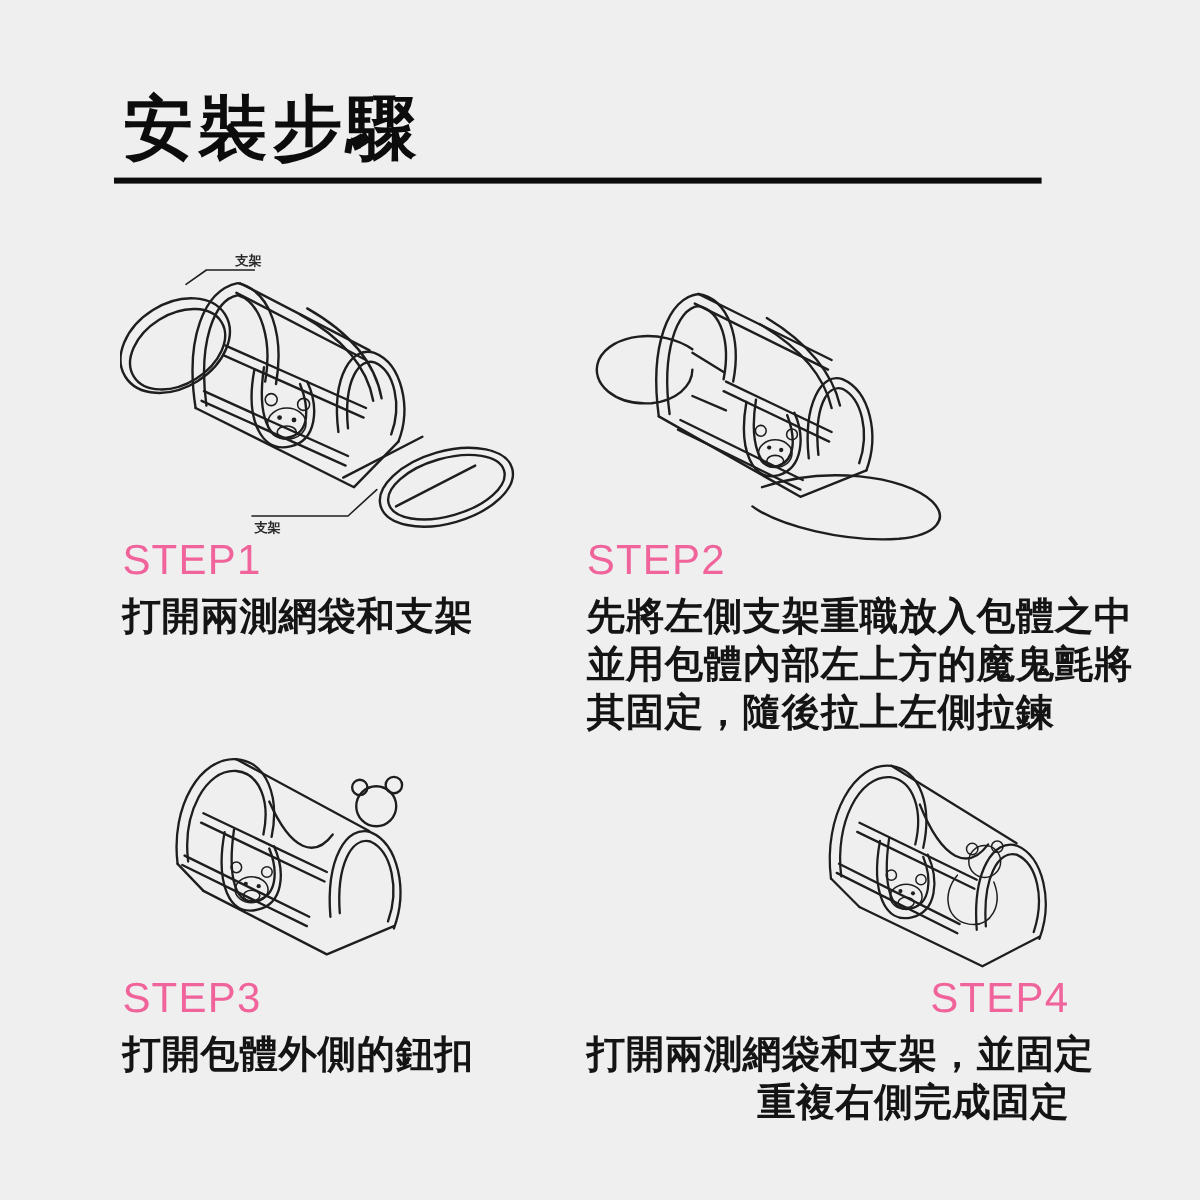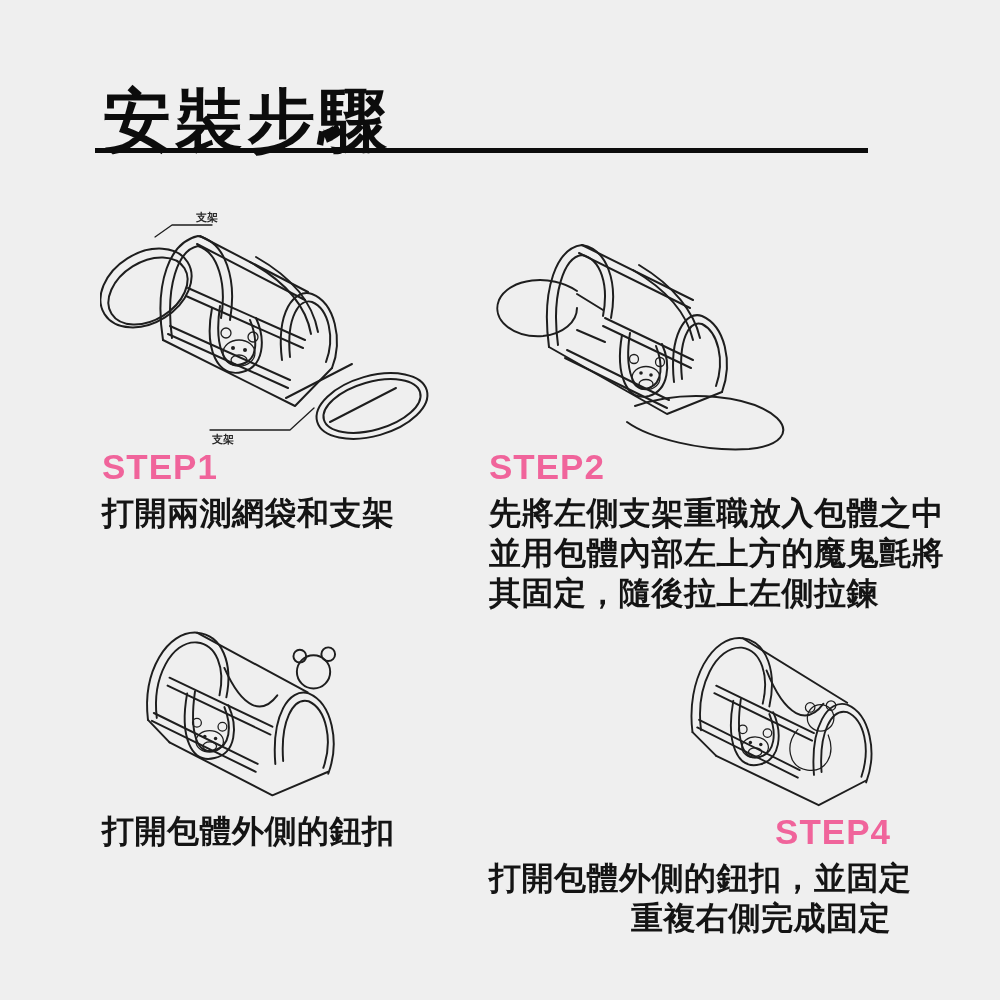--- a/index.html
+++ b/index.html
@@ -4,42 +4,42 @@
 <style>
   html,body{margin:0;padding:0;}
   body{
     width:1000px;height:1000px;position:relative;overflow:hidden;
     background:#efefef;
     font-family:"Liberation Sans","DejaVu Sans",sans-serif;
     color:#111;
   }
   .page-title{
     position:absolute;left:103px;top:40px;
-    font-size:68px;font-weight:900;letter-spacing:4px;
+    font-size:58px;font-weight:900;letter-spacing:4px;
     color:#0c0c0c;line-height:1;white-space:nowrap;
   }
   .title-rule{
     position:absolute;left:95px;top:148px;width:773px;height:5px;
     background:#0c0c0c;
   }
   .step{position:absolute;}
   .step-s1{left:100px;top:200px;width:382px;}
   .step-s2{left:487px;top:200px;width:404px;}
   .step-s3{left:100px;top:617px;width:382px;}
   .step-s4{left:487px;top:617px;width:404px;text-align:right;}
   .art{position:relative;}
   .step-s1 .art{height:246px;text-decoration:underline;}
   .step-s2 .art{height:246px;}
   .step-s2 .art svg{margin-top:30px;}
   .step-s3 .art{height:194px;}
   .step-s3 .art svg{margin-left:38px;}
   .step-s4 .art{height:194px;}
   .step-s4 .art svg{margin-left:16px;margin-top:6px;}
   .step-label{
-    font-size:35px;font-weight:700;letter-spacing:1px;
+    font-size:35px;font-weight:400;letter-spacing:1px;
     color:#f0649b;line-height:1;margin:3px 0 9px 2px;
     white-space:nowrap;
   }
   .caption{margin-left:2px;}
   .caption-line{
     font-size:32px;line-height:40px;font-weight:600;
     color:#141414;letter-spacing:0.5px;white-space:nowrap;
   }
   
   svg .ln{stroke:#1e1e1e;stroke-width:2;fill:none;stroke-linecap:round;stroke-linejoin:round;}
@@ -195,20 +195,21 @@
           <circle class="dot" cx="77" cy="124" r="1.8"></circle>
         <ellipse cx="71" cy="132" rx="7" ry="4.5"></ellipse>
       </g>
       <g class="ln">
         <circle cx="177" cy="56" r="17"></circle>
         <circle cx="163" cy="40" r="6.5"></circle>
           <circle cx="192" cy="38" r="7"></circle>
       </g>
     </svg>
   </div>
+  <div class="step-label">STEP3</div>
   <div class="caption">
     <div class="caption-line">打開包體外側的鈕扣</div>
   </div>
 </section>
 
 <section class="step step-s4">
   <div class="art">
     <svg width="230" height="186" viewBox="0 0 230 196">
       <g class="ln">
 
@@ -244,16 +245,16 @@
       <g class="thin">
         <circle cx="162" cy="100" r="14"></circle>
         <circle cx="151" cy="89" r="5"></circle>
           <circle cx="173" cy="87" r="5"></circle>
         <path d="M138,112 C124,128 128,152 148,155 C168,158 178,138 170,118"></path>
       </g>
     </svg>
   </div>
   <div class="step-label">STEP4</div>
   <div class="caption">
-    <div class="caption-line">打開包體外側的鈕扣，並固定</div>
+    <div class="caption-line">打開兩測網袋和支架，並固定</div>
     <div class="caption-line">重複右側完成固定</div>
   </div>
 </section>
 
 </body></html>

